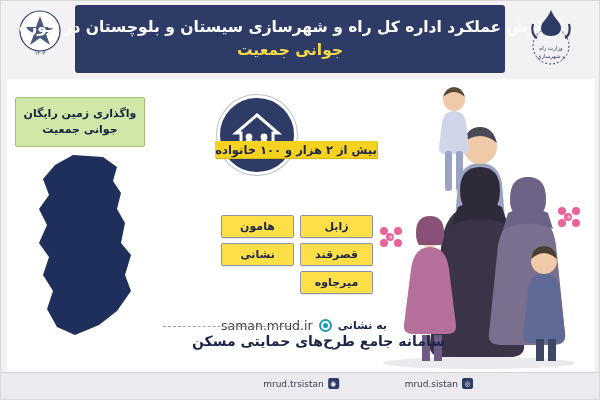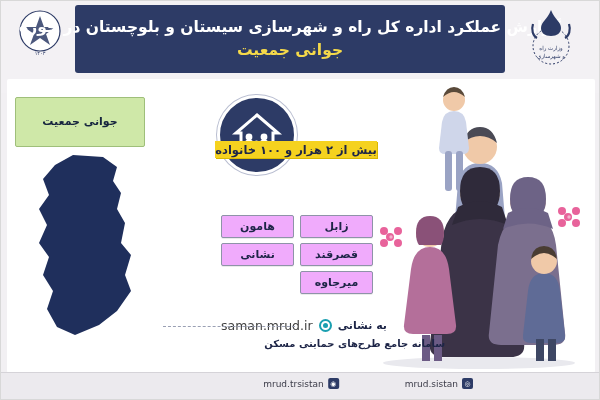--- a/index.html
+++ b/index.html
@@ -182,39 +182,39 @@
     position: absolute;
     top: 136px;
     right: 222px;
     width: 152px;
     display: grid;
     grid-template-columns: 1fr 1fr;
     grid-gap: 5px 6px;
   }
   .city {
     height: 21px;
-    background: #f0abfc;
+    background: #fde047;
     border: 1px solid #8e93a8;
     border-radius: 2px;
     display: flex;
     align-items: center;
     justify-content: center;
     color: #1d2547;
     font-size: 11px;
     font-weight: bold;
     box-shadow: 0 1px 0 rgba(0,0,0,0.08);
   }
 
   
   .sysline {
     position: absolute;
     bottom: 24px;
     right: 150px;
     color: #1d2547;
-    font-size: 10px;
+    font-size: 14px;
     font-weight: bold;
     white-space: nowrap;
   }
   .url-row {
     position: absolute;
     bottom: 40px;
     right: 208px;
     display: flex;
     align-items: center;
     gap: 6px;
@@ -410,20 +410,21 @@
           <path d="M22.4 44 l0 -5.6 q0 -3.1 3.1 -3.1 q3.1 0 3.1 3.1 l0 5.6 z"></path>
         </g>
       </svg>
     </div>
 
     <div class="ribbon">
       <span>بیش از ۲ هزار و ۱۰۰ خانواده</span>
     </div>
 
     <div class="greenbox">
+      <div>واگذاری زمین رایگان</div>
       <div>جوانی جمعیت</div>
     </div>
 
     <div class="map">
       <svg width="132" height="190" viewBox="0 0 132 190" aria-hidden="true">
         <path d="M60 4 L90 6 L104 16 L100 30 L108 42 L104 58 L112 72 L108 92 L118 104 L112 124 L118 140 L104 160 L86 174 L62 184 L44 176 L34 158 L40 140 L30 124 L36 106 L26 92 L34 74 L26 58 L36 44 L30 28 L42 14 Z" fill="#1f2f5c"></path>
       </svg>
     </div>
 
 

